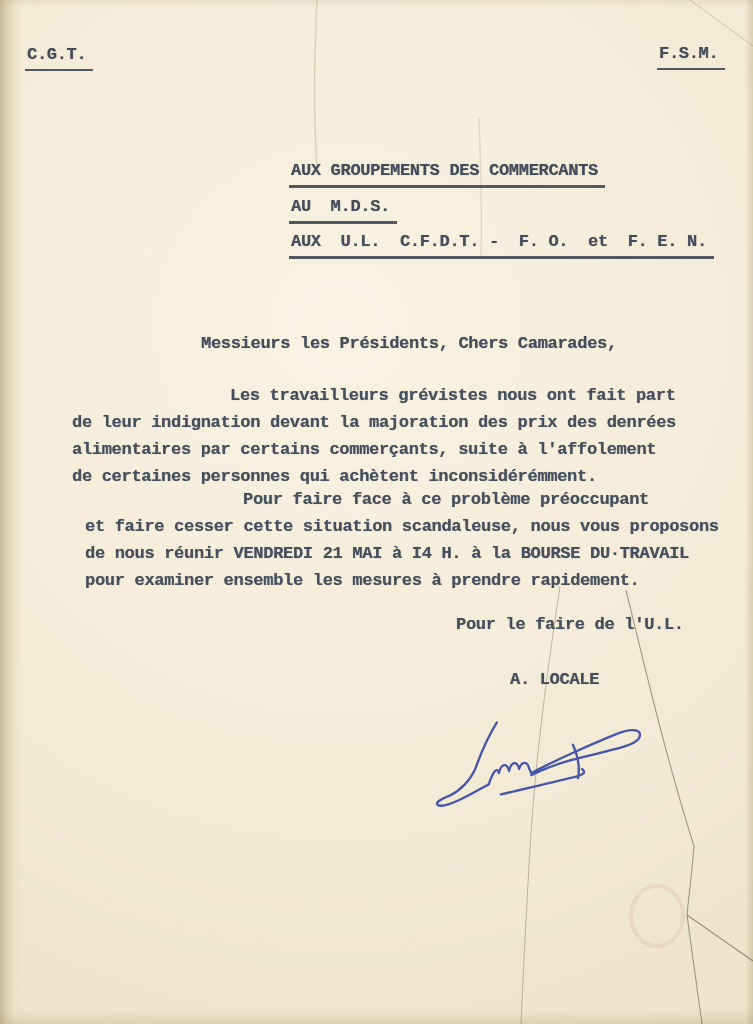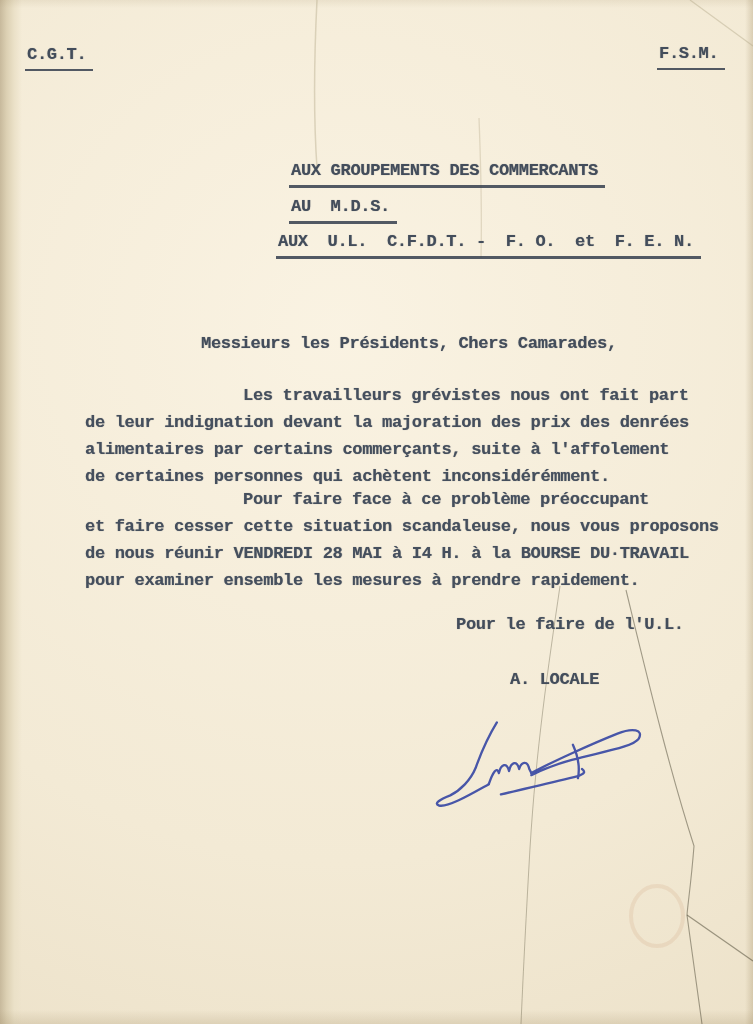--- a/index.html
+++ b/index.html
@@ -40,24 +40,24 @@
     border-bottom:3px solid rgba(53,62,77,0.85);
     padding:0 7px 1px 2px;
     margin-left:-2px;
   }
   .hdr .u{border-bottom-width:2.5px;}
   .header-left  {left:27px;  top:41px;}
   .header-center{left:222px; top:39px;}
   .header-right {left:659px; top:40px;}
   .recipient-1{left:291px; top:157px;text-decoration:underline;}
   .recipient-2{left:291px; top:193px;}
-  .recipient-3{left:278px; top:228px;}
+  .recipient-3{left:291px; top:228px;}
   .salutation {left:201px; top:330px;}
   .para{white-space:pre-line; width:668px; text-indent:158px; color:#454f5d;}
-  .para-1{left:85px; top:382px;}
+  .para-1{left:72px; top:382px;}
   .para-2{left:85px; top:486px;}
   .closing{left:456px; top:611px;}
   .signer {left:510px; top:666px;}
   .signature-svg{position:absolute; left:430px; top:714px; width:228px; height:104px;}
 </style>
 </head>
 <body>
 
 <div class="page">
 
@@ -83,21 +83,21 @@
   <div class="txt recipient-2"><span class="u">AU  M.D.S.</span></div>
   <div class="txt recipient-3"><span class="u">AUX  U.L.  C.F.D.T. -  F. O.  et  F. E. N.</span></div>
 
   <div class="txt salutation">Messieurs les Présidents, Chers Camarades,</div>
   <div class="txt para para-1">Les travailleurs grévistes nous ont fait part
 de leur indignation devant la majoration des prix des denrées
 alimentaires par certains commerçants, suite à l'affolement
 de certaines personnes qui achètent inconsidérémment.</div>
   <div class="txt para para-2">Pour faire face à ce problème préoccupant
 et faire cesser cette situation scandaleuse, nous vous proposons
-de nous réunir VENDREDI 28 MAI à I4 H. à la BOURSE DU·TRAVAIL
+de nous réunir VENDREDI 21 MAI à I4 H. à la BOURSE DU·TRAVAIL
 pour examiner ensemble les mesures à prendre rapidement.</div>
 
   <div class="txt closing">Pour le faire de l'U.L.</div>
   <div class="txt signer">A. LOCALE</div>
 
   <svg class="signature-svg" viewBox="0 0 225 100">
     <g fill="none" stroke="#3a4aa5" stroke-width="2.3" stroke-linecap="round" stroke-linejoin="round" opacity="0.92">
       <path d="M 66 7 C 58 20, 50 38, 45 52 C 40 64, 30 74, 20 79 C 10 83, 3 87, 9 89 C 18 91, 40 78, 58 68"></path>
       <path d="M 58 68 C 62 56, 66 50, 68 57 C 70 48, 76 46, 78 55 C 80 46, 86 44, 88 53 C 90 46, 96 44, 98 53 L 100 57"></path>
       <path d="M 100 57 C 120 46, 160 28, 185 18 C 200 12, 211 14, 206 23 C 201 31, 170 36, 140 44 C 125 48, 110 54, 100 59"></path>

